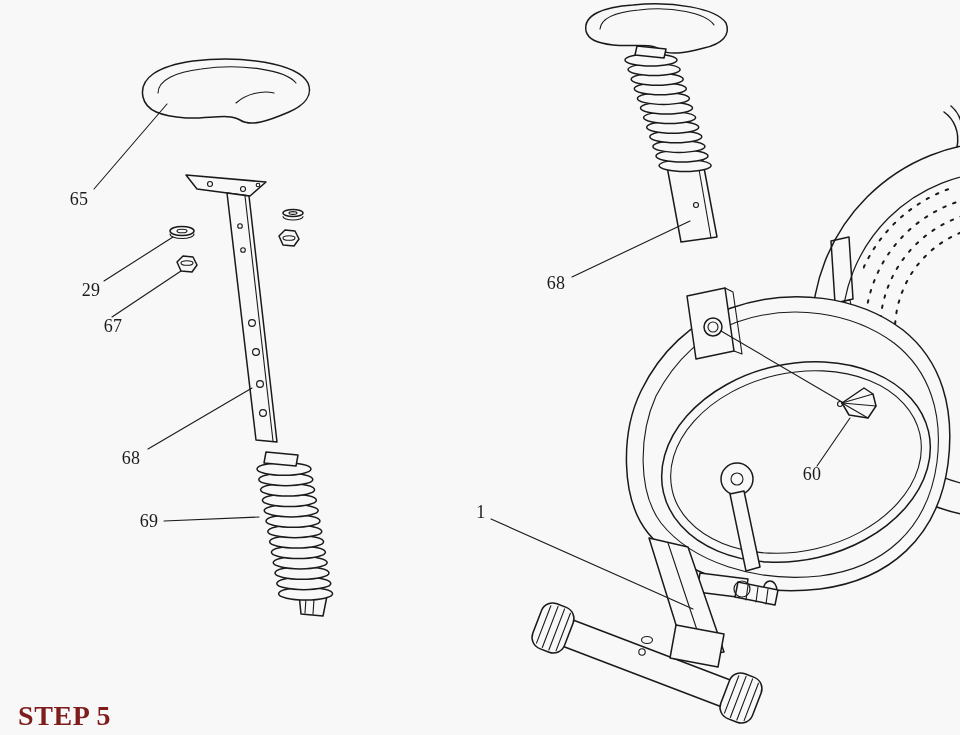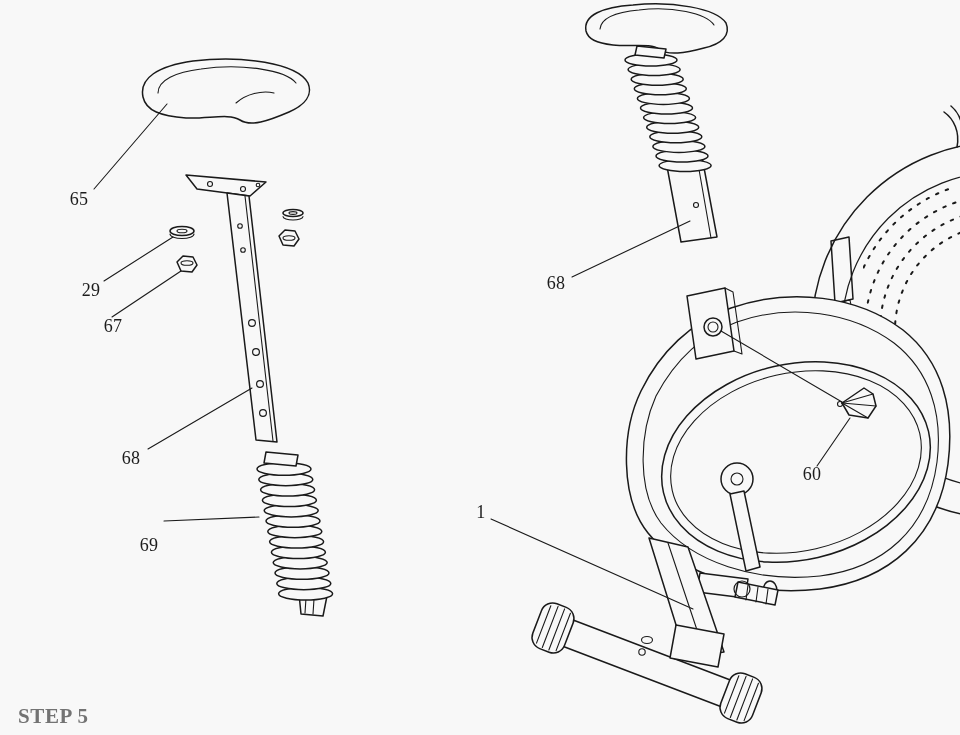--- a/index.html
+++ b/index.html
@@ -2,21 +2,21 @@
 <html><head>
 <meta charset="utf-8">
 <style>
   html,body{margin:0;padding:0;background:#f8f8f8;}
   .stage{position:relative;width:960px;height:735px;background:#f8f8f8;overflow:hidden;
          font-family:Liberation Serif, serif;}
   .stage svg{position:absolute;left:0;top:0;}
   .part-label{position:absolute;transform:translate(-50%,-50%);
               font-size:18px;color:#1c1c1c;letter-spacing:.3px;user-select:none;}
   .step-title{position:absolute;left:18px;top:716px;transform:translateY(-50%);
-              font-size:21px;font-weight:700;color:#737373;letter-spacing:.6px;}
+              font-size:28px;font-weight:700;color:#7f1d1d;letter-spacing:.6px;}
 </style>
 </head>
 <body>
 
 <div class="stage">
 
 <svg viewBox="0 0 960 735" width="960" height="735">
   <defs>
     <clipPath id="fwclip">
           <rect x="863" y="188" width="97" height="160"></rect>
@@ -202,20 +202,20 @@
       <line x1="491" y1="519" x2="693" y2="609"></line>
       <line x1="817" y1="466" x2="850" y2="418"></line>
     </g>
   </g>
 </svg>
 
 <div class="part-label" style="left:79px;top:199px;">65</div>
 <div class="part-label" style="left:91px;top:290px;">29</div>
 <div class="part-label" style="left:97px;top:326px;margin-left:16px;">67</div>
 <div class="part-label" style="left:131px;top:458px;">68</div>
-<div class="part-label" style="left:149px;top:521px;margin-top:24px;">69</div>
+<div class="part-label" style="left:149px;top:521px;">69</div>
 <div class="part-label" style="left:556px;top:283px;">68</div>
 <div class="part-label" style="left:812px;top:474px;">60</div>
 <div class="part-label" style="left:481px;top:512px;">1</div>
 
 <div class="step-title">STEP 5</div>
 
 </div>
 
 </body></html>

